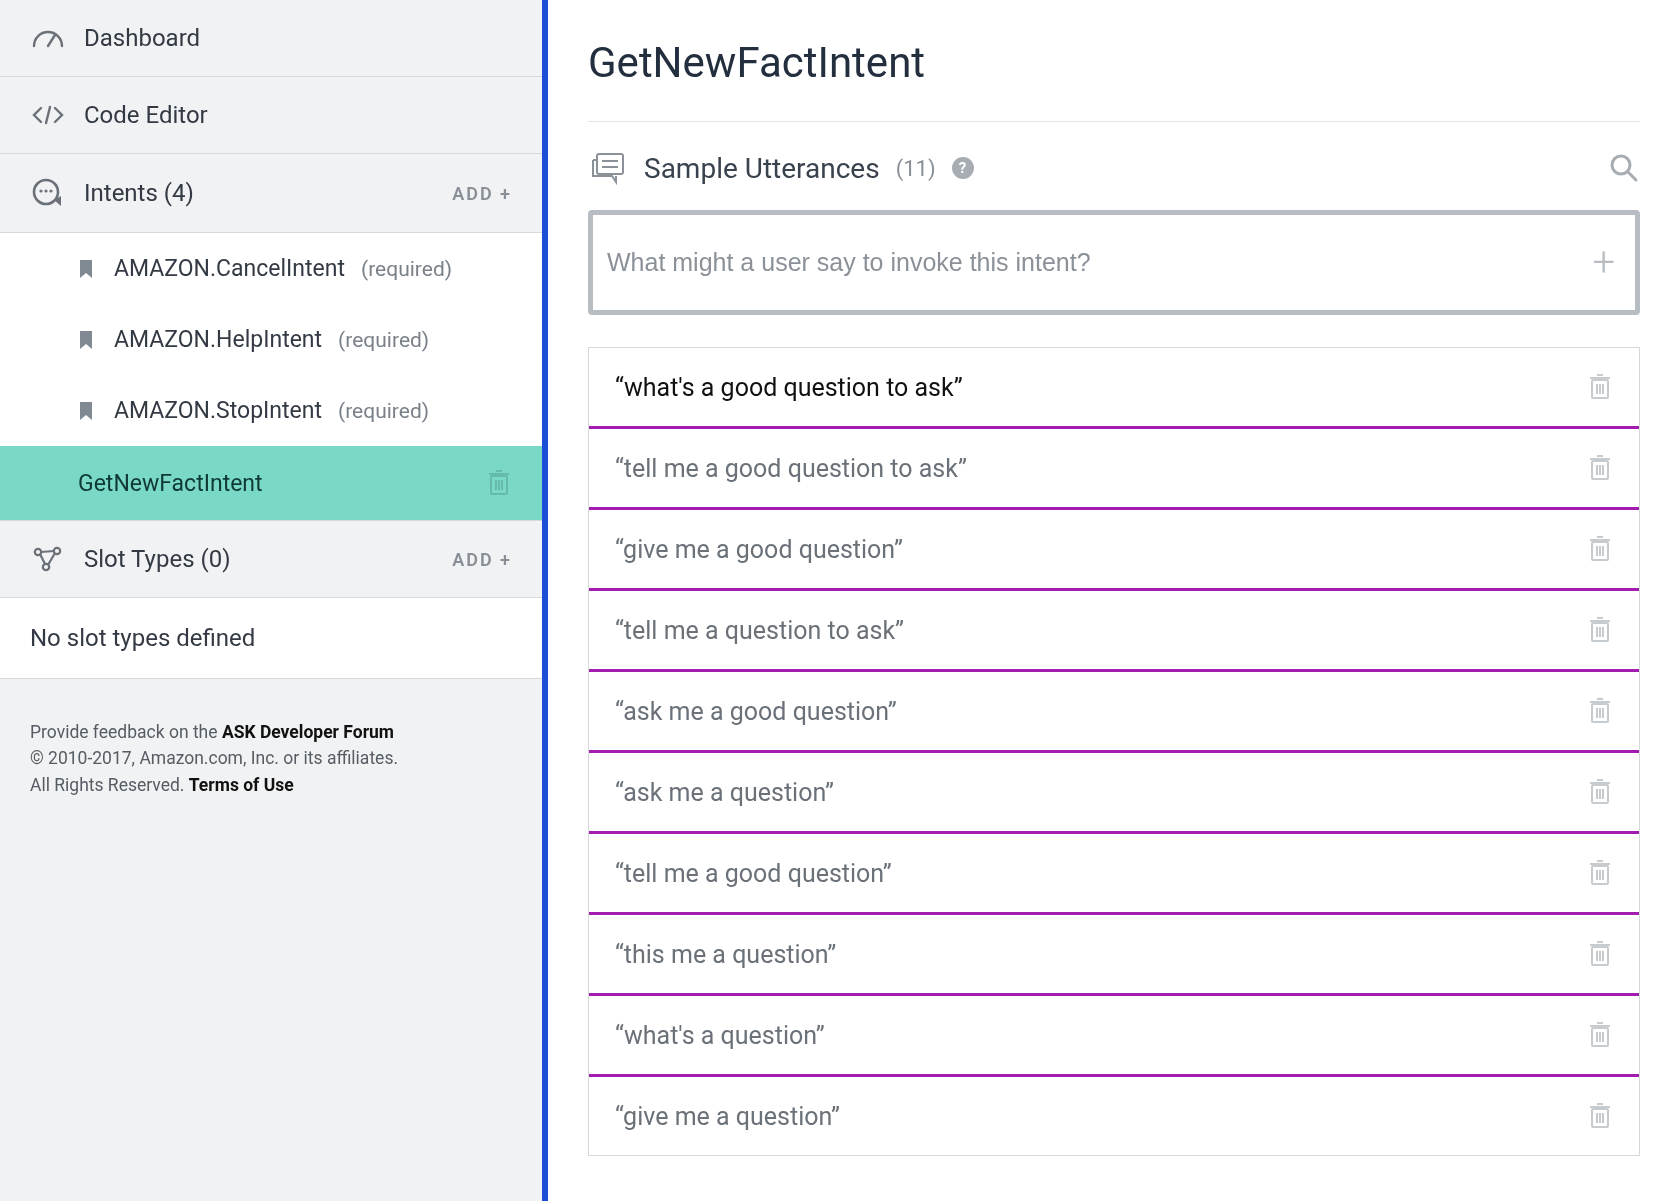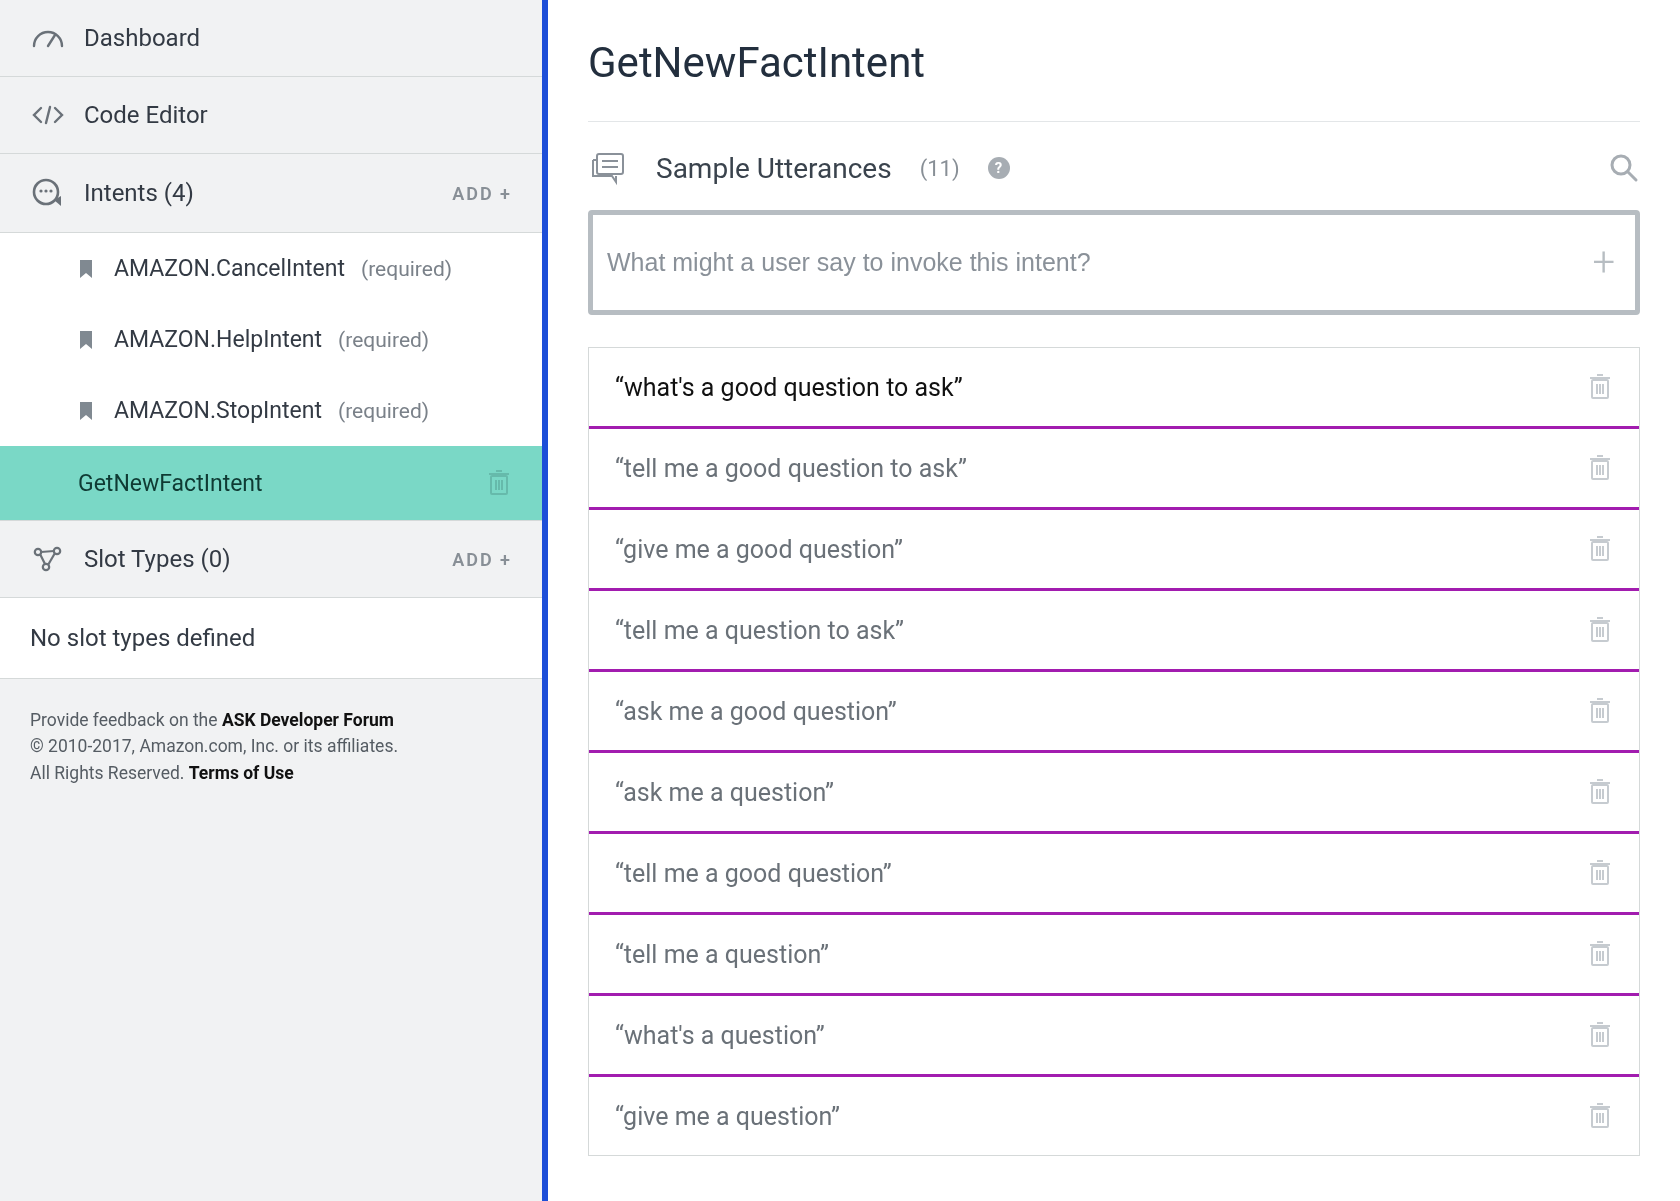--- a/index.html
+++ b/index.html
@@ -71,20 +71,21 @@
     color: #333a44;
     border-bottom: 1px solid #d5d9d9;
   }
 
   .sb-footer {
     padding: 28px 30px;
     font-size: 17.5px;
     line-height: 1.5;
     color: #555c63;
     background: #f1f2f3;
+    margin-top: 12px;
   }
   .sb-footer b { color: #111; font-weight: 700; }
 
   
   .main {
     flex: 1;
     background: #fff;
     padding: 18px 40px 40px 40px;
     overflow-y: auto;
   }
@@ -93,21 +94,21 @@
     font-weight: 400;
     color: #232f3e;
     padding: 20px 0 34px 0;
     border-bottom: 1px solid #e3e6e8;
     margin-bottom: 28px;
   }
 
   .section-head {
     display: flex;
     align-items: center;
-    gap: 28px;
+    gap: 16px;
     margin-bottom: 24px;
   }
   .section-head .icon { width: 40px; display:flex; }
   .section-head .title { font-size: 28px; color: #3a434d; font-weight: 400; }
   .section-head .count { font-size: 22px; color: #888f96; }
   .section-head .help {
     width: 22px; height: 22px; border-radius: 50%;
     background: #a7adb3; color: #fff;
     font-size: 15px; font-weight: 700;
     display:flex; align-items:center; justify-content:center;
@@ -389,21 +390,21 @@
             <rect x="5" y="8" width="16" height="18" rx="1"></rect>
             <line x1="3" y1="6" x2="23" y2="6"></line>
             <line x1="10" y1="3" x2="16" y2="3"></line>
             <line x1="10" y1="12" x2="10" y2="22"></line>
             <line x1="13" y1="12" x2="13" y2="22"></line>
             <line x1="16" y1="12" x2="16" y2="22"></line>
           </svg>
         </span>
       </div>
       <div class="utter-row">
-        <span class="text">“tell me a question”</span>
+        <span class="text">“this me a question”</span>
         <span class="trash">
           <svg width="26" height="30" viewBox="0 0 26 30" fill="none" stroke="currentColor" stroke-width="2">
             <rect x="5" y="8" width="16" height="18" rx="1"></rect>
             <line x1="3" y1="6" x2="23" y2="6"></line>
             <line x1="10" y1="3" x2="16" y2="3"></line>
             <line x1="10" y1="12" x2="10" y2="22"></line>
             <line x1="13" y1="12" x2="13" y2="22"></line>
             <line x1="16" y1="12" x2="16" y2="22"></line>
           </svg>
         </span>

